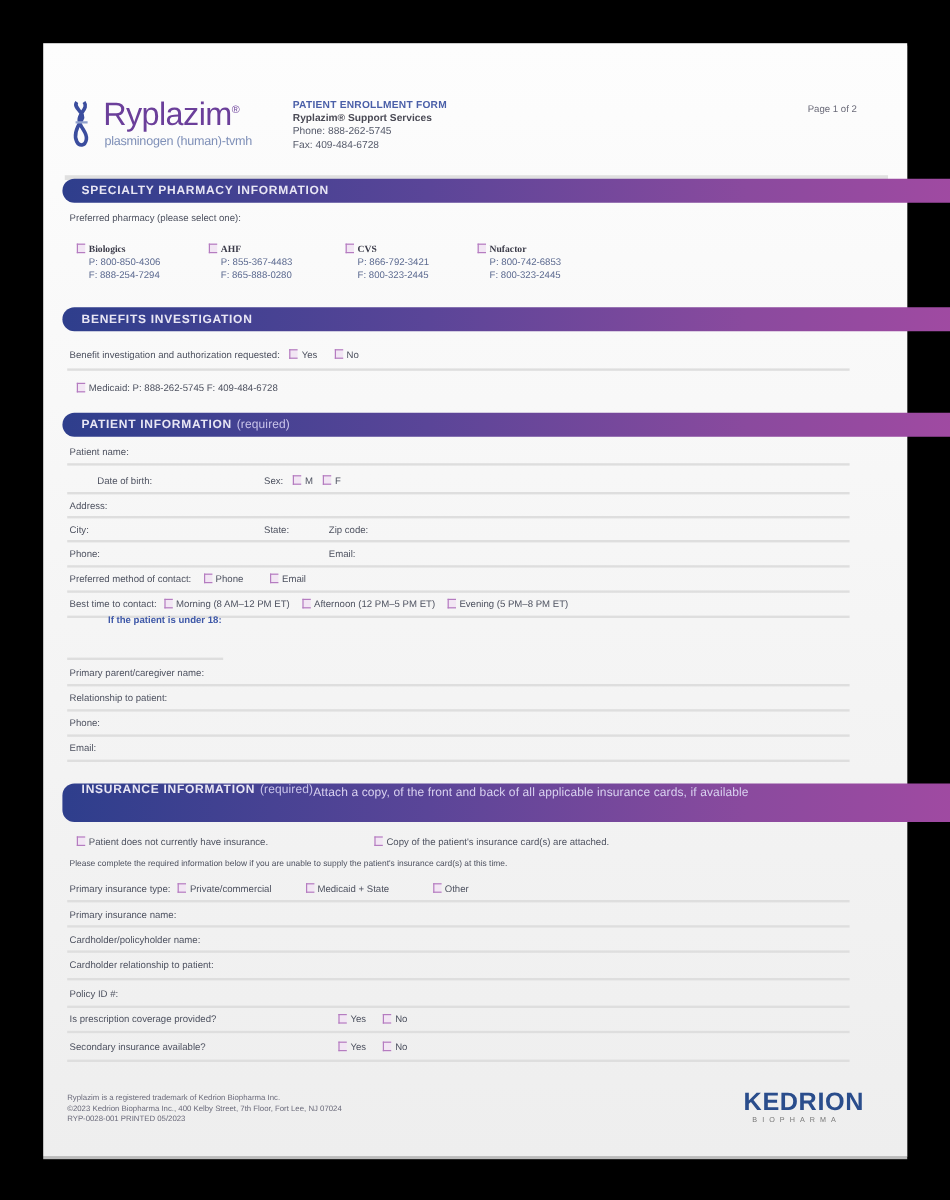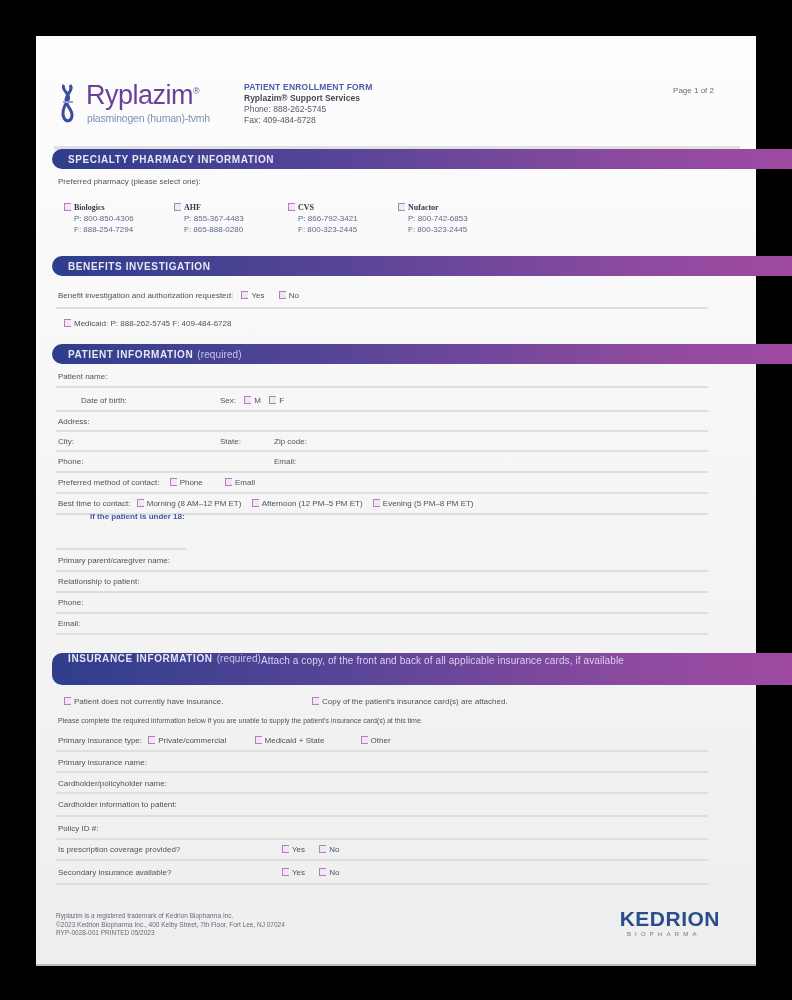--- a/index.html
+++ b/index.html
@@ -190,21 +190,21 @@
     <span style="margin-left:4px;"><span class="cb"></span><span>Private/commercial</span></span>
     <span style="margin-left:26px;"><span class="cb"></span><span>Medicaid + State</span></span>
     <span style="margin-left:34px;"><span class="cb"></span><span>Other</span></span>
   </div>
   <div class="rule" style="top:714px;"></div>
 
   <div class="txt" style="left:22px;top:722px;">Primary insurance name:</div>
   <div class="rule" style="top:735px;"></div>
   <div class="txt" style="left:22px;top:743px;">Cardholder/policyholder name:</div>
   <div class="rule" style="top:756px;"></div>
-  <div class="txt" style="left:22px;top:764px;">Cardholder information to patient:</div>
+  <div class="txt" style="left:22px;top:764px;">Cardholder relationship to patient:</div>
   <div class="rule" style="top:779px;"></div>
   <div class="txt" style="left:22px;top:788px;">Policy ID #:</div>
   <div class="rule" style="top:802px;"></div>
 
   <div class="txt" style="left:22px;top:809px;">Is prescription coverage provided?</div>
   <div class="txt" style="left:246px;top:809px;">
     <span><span class="cb"></span><span>Yes</span></span>
     <span style="margin-left:12px;"><span class="cb"></span><span>No</span></span>
   </div>
   <div class="rule" style="top:823px;"></div>

